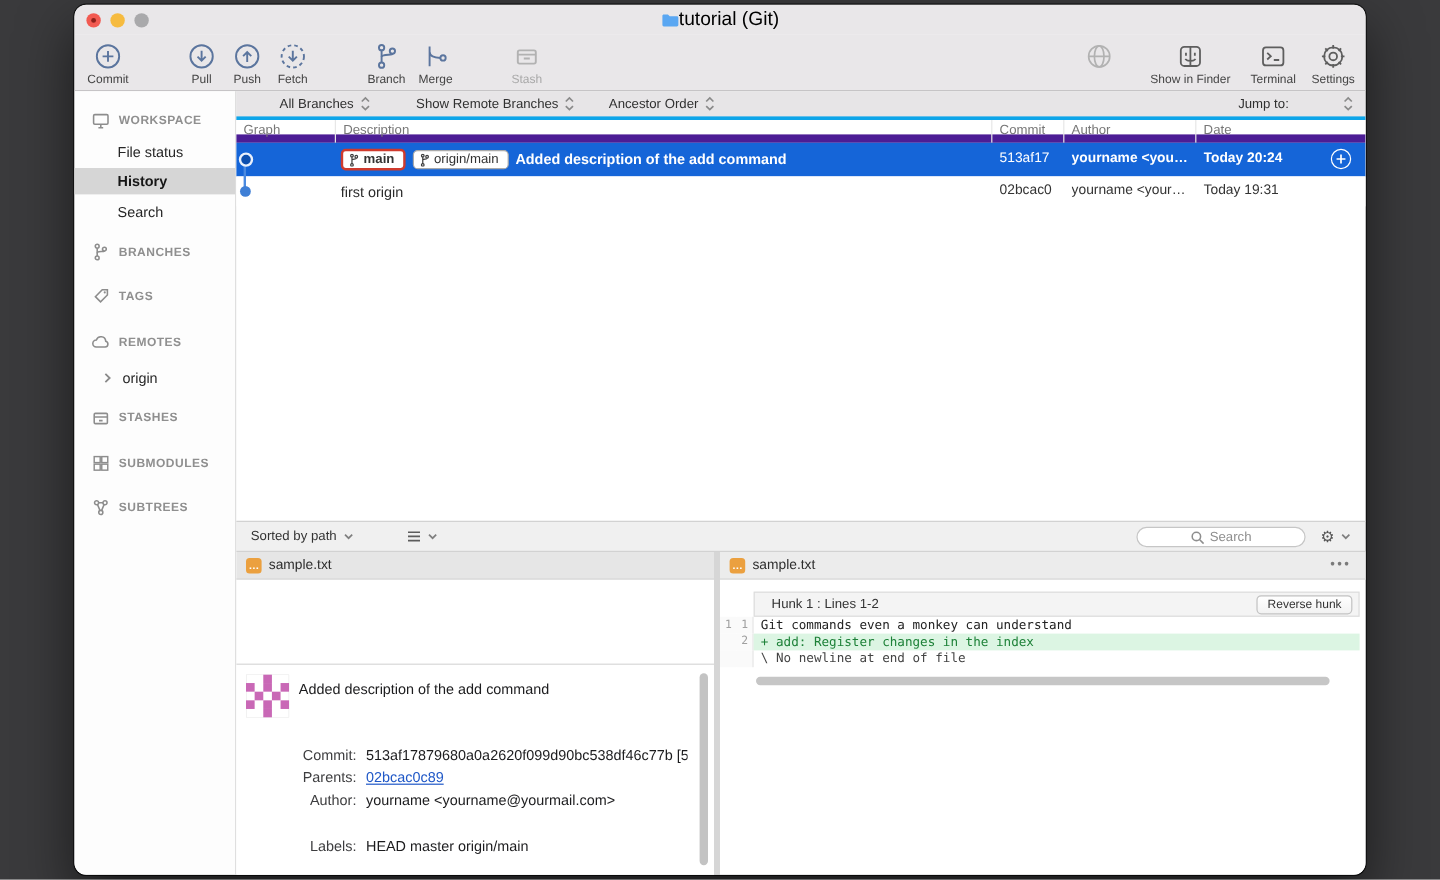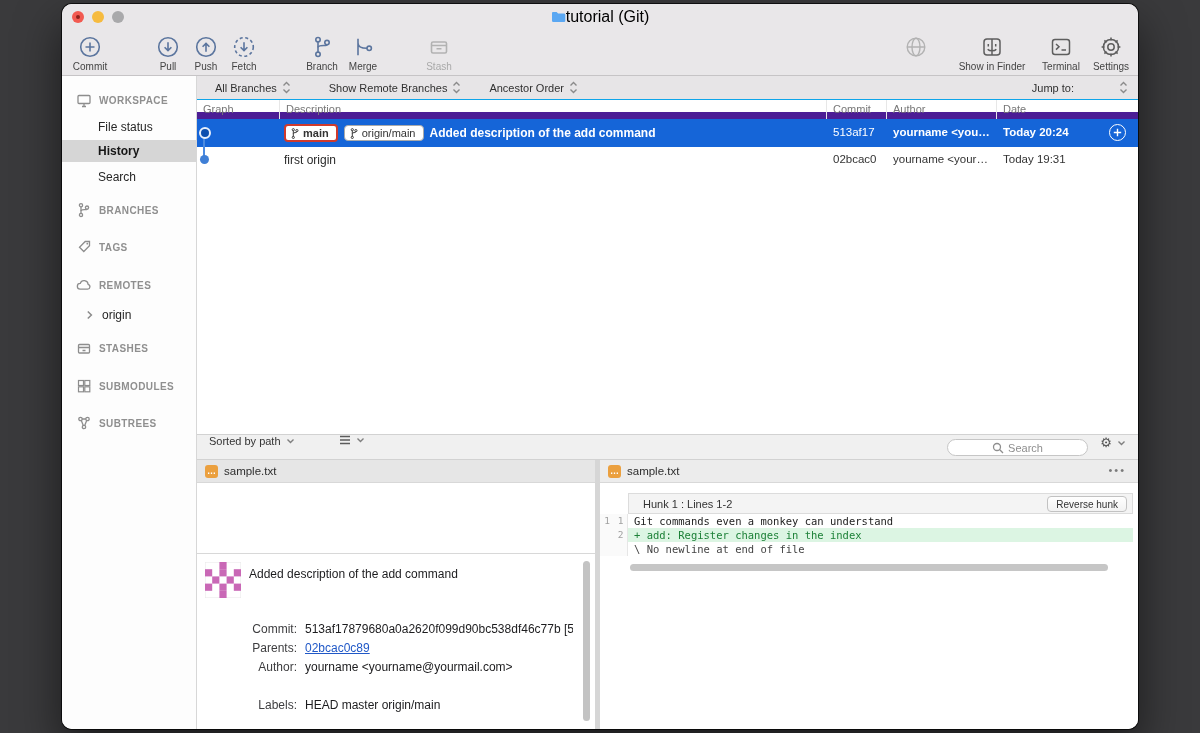--- a/index.html
+++ b/index.html
@@ -25,22 +25,22 @@
   .tbtn.disabled .tlabel{color:#a9a9a9;}
   .tbtn.util .ticon{color:#5e5e5e;}
   
   .sidebar{position:absolute;left:0;top:72px;bottom:0;width:135px;background:#fdfdfd;border-right:1px solid #d7d7d7;}
   .side-sec{position:absolute;left:0;right:0;height:20px;display:flex;align-items:center;gap:7px;padding-left:14px;
             font-size:10px;font-weight:700;letter-spacing:.4px;color:#8f8f8f;}
   .side-sec .sic{width:16px;height:16px;display:flex;align-items:center;justify-content:center;color:#8d8d8d;}
   .side-item{position:absolute;left:0;right:0;height:22px;display:flex;align-items:center;padding-left:36px;font-size:12px;color:#262626;}
   .side-item.sel{background:#d6d6d6;font-weight:700;color:#161616;}
   
-  .filterbar{position:absolute;left:135px;top:72px;right:0;height:24px;background:#e7e5e7;border-bottom:1px solid #0ea5e9;
-             display:flex;align-items:center;padding-left:18px;font-size:11px;color:#303030;}
+  .filterbar{position:absolute;left:135px;top:72px;right:0;height:24px;background:#e7e5e7;border-bottom:3px solid #0ea5e9;
+             display:flex;align-items:center;padding-left:36px;font-size:11px;color:#303030;}
   .fctl{display:flex;align-items:center;gap:5px;white-space:nowrap;}
   
   .listwrap{position:absolute;left:135px;top:96px;right:0;bottom:295px;background:#fff;}
   .lheader{position:absolute;left:0;top:0;right:0;height:19px;background:#fff;border-bottom:7px solid #4c1d95;display:flex;}
   .hcell{font-size:11px;color:#777;padding:3px 0 0 6px;border-right:1px solid #e7e7e7;height:19px;white-space:nowrap;overflow:hidden;}
   .row1{position:absolute;left:0;top:19px;right:0;height:28px;background:#1565d8;display:flex;align-items:center;padding-left:87px;gap:6px;}
   .row2{position:absolute;left:0;top:47px;right:0;height:25px;background:#fff;display:flex;align-items:center;padding-left:87px;}
   .badge{display:inline-flex;align-items:center;gap:4px;background:#fff;border-radius:4px;font-size:11px;color:#333;
          padding:1px 7px 1px 5px;white-space:nowrap;}
   .badge.main{border:2px solid #cf3a2d;font-weight:700;}
@@ -48,21 +48,21 @@
   .r1desc{font-size:12px;font-weight:700;color:#fff;white-space:nowrap;}
   .r1cell{position:absolute;font-size:11.5px;color:#fff;white-space:nowrap;overflow:hidden;}
   .r2cell{position:absolute;font-size:11.5px;color:#333;white-space:nowrap;overflow:hidden;}
   .plusbtn{position:absolute;left:912px;top:5px;width:17px;height:17px;border:1.5px solid #fff;border-radius:50%;
            display:flex;align-items:center;justify-content:center;color:#fff;}
   .gline{position:absolute;left:6px;top:33px;width:2px;height:28px;background:#4b8ae0;}
   .gdot1{position:absolute;left:2px;top:27px;width:12px;height:12px;border-radius:50%;border:2.5px solid #e8f0fc;background:#0d4faf;}
   .gdot2{position:absolute;left:3px;top:55px;width:9px;height:9px;border-radius:50%;background:#3f7fd6;}
   
   .bottombar{position:absolute;left:135px;top:430px;right:0;height:26px;background:#f0f0f0;border-top:1px solid #d2d2d2;border-bottom:1px solid #d2d2d2;
-             display:flex;align-items:flex-start;font-size:11px;color:#333;}
+             display:flex;align-items:center;font-size:11px;color:#333;}
   .searchbox{position:absolute;right:50px;top:4px;width:141px;height:17px;background:#fff;border:1px solid #c6c6c6;border-radius:9px;
              display:flex;align-items:center;justify-content:center;gap:4px;font-size:11px;color:#8e8e8e;}
   
   .paneL{position:absolute;left:135px;top:456px;width:398px;bottom:0;background:#fff;}
   .panesplit{position:absolute;left:533px;top:456px;width:5px;bottom:0;background:#d6d6d6;}
   .paneR{position:absolute;left:538px;top:456px;right:0;bottom:0;background:#fff;}
   .filerow{position:absolute;left:0;top:0;right:0;height:23px;background:#e6e6e6;border-bottom:1px solid #d8d8d8;
            display:flex;align-items:center;gap:6px;padding-left:8px;font-size:11.5px;color:#2d2d2d;}
   .paneRhead{position:absolute;left:0;top:0;right:0;height:23px;background:#ececec;border-bottom:1px solid #d8d8d8;
            display:flex;align-items:center;gap:6px;padding-left:8px;font-size:11.5px;color:#2d2d2d;}

